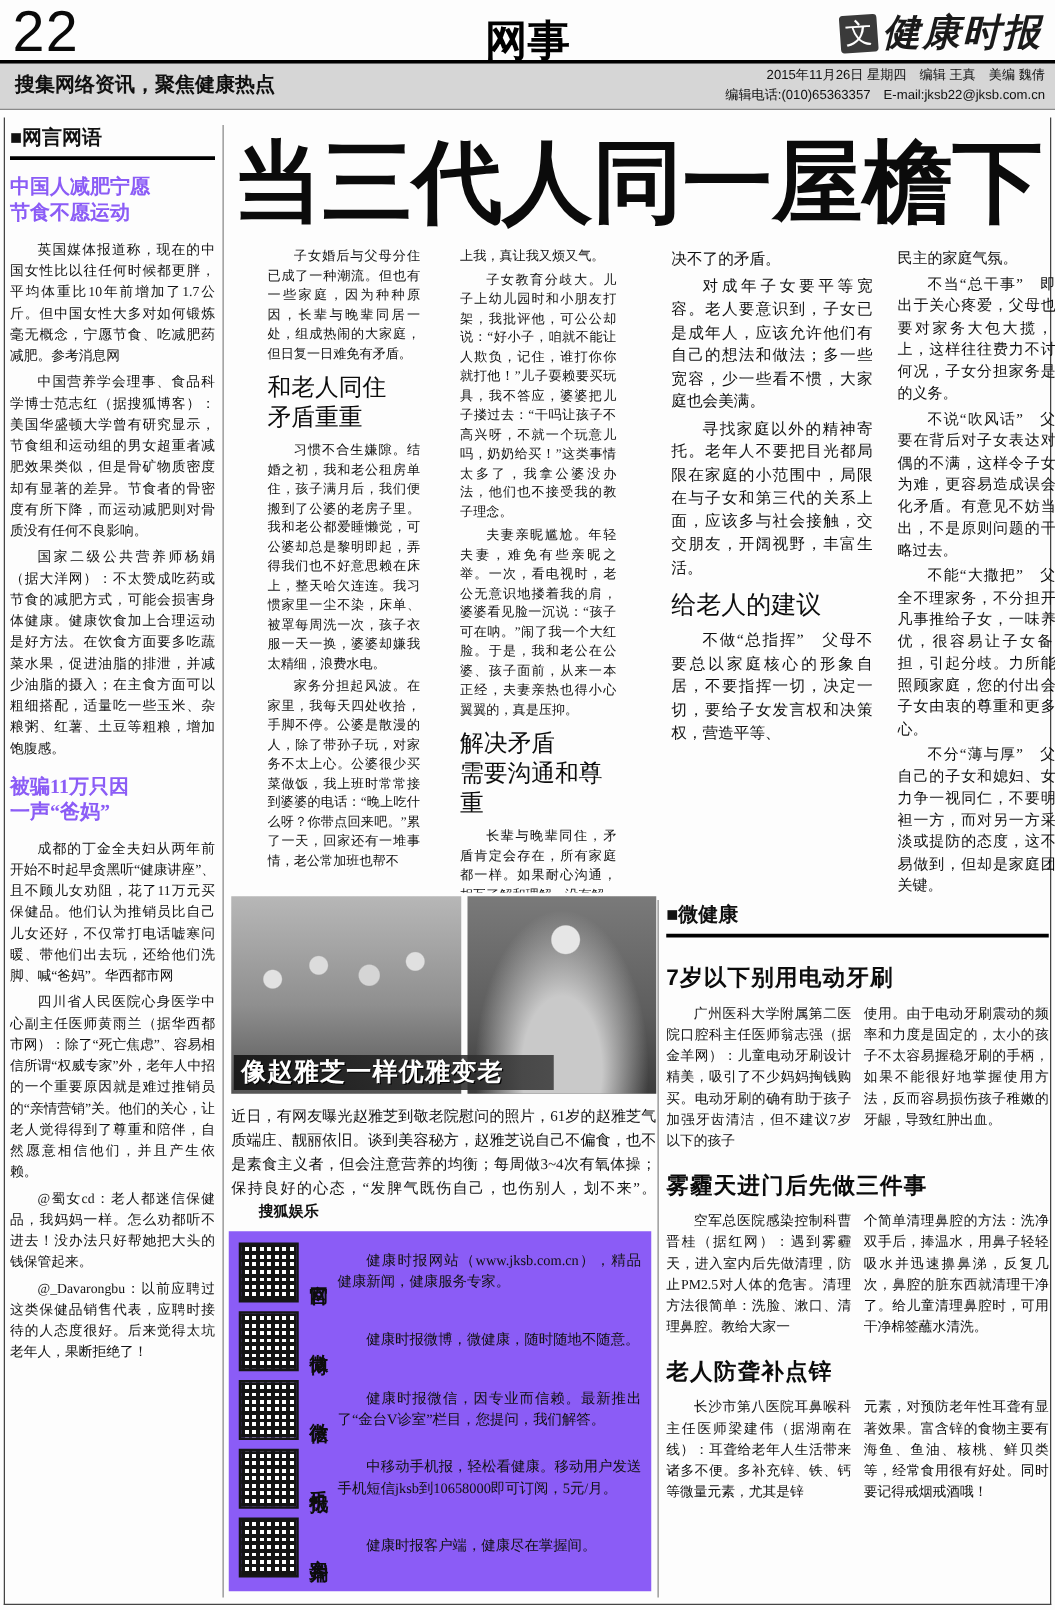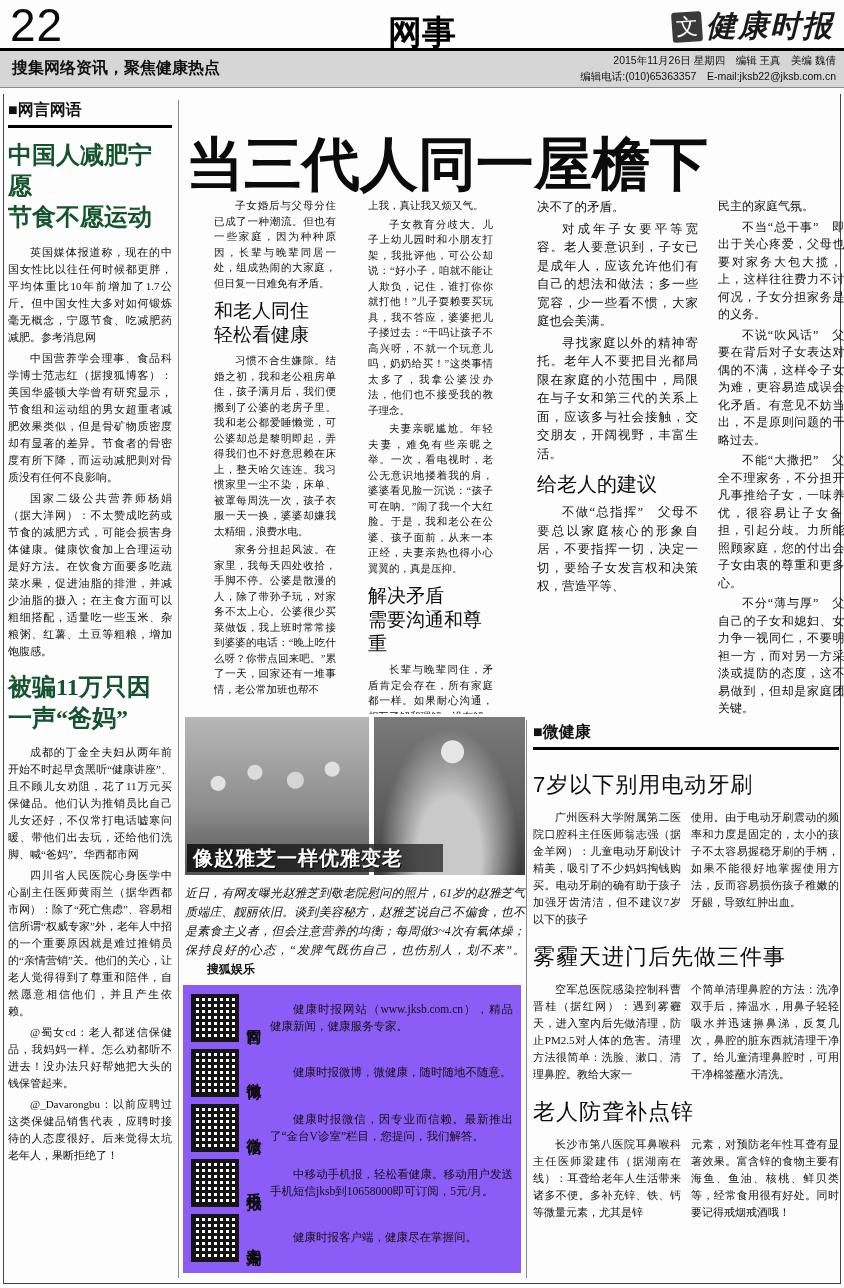--- a/index.html
+++ b/index.html
@@ -28,26 +28,26 @@
     font-family:"Liberation Sans",sans-serif;font-size:10.5px;line-height:16px;color:#101010;}
   
   .page-frame{position:absolute;left:3px;right:3px;top:94px;bottom:4px;
     border-left:1px solid #444;border-right:1px solid #444;border-bottom:1px solid #444;pointer-events:none;}
   .rail-divider{position:absolute;left:178px;top:100px;height:1178px;border-left:1px solid #888;}
   .mid-divider{position:absolute;left:526px;top:720px;height:558px;border-left:1px solid #888;}
   
   .rail{position:absolute;left:8px;top:100px;width:164px;}
   .rail-header{font-family:Liberation Serif, serif;font-size:16px;font-weight:900;
     border-bottom:3px solid #000;padding-bottom:4px;}
-  .rail-title{font-size:24px;line-height:1.3;font-weight:700;color:#14532d;margin:12px 0 10px 0;
+  .rail-title{font-size:16px;line-height:1.3;font-weight:700;color:#8b5cf6;margin:12px 0 10px 0;
     font-family:"Liberation Serif",serif;}
   .rail p{margin:0 0 4px 0;font-size:11px;line-height:17px;text-align:justify;text-indent:2em;}
   
-  .headline{position:absolute;left:186px;top:98px;width:656px;font-size:58px;font-weight:900;
-    letter-spacing:0px;color:#0b0b0b;font-family:"Liberation Serif",serif;white-space:nowrap;margin-top:28px;}
+  .headline{position:absolute;left:186px;top:98px;width:656px;font-size:72px;font-weight:900;
+    letter-spacing:0px;color:#0b0b0b;font-family:"Liberation Serif",serif;white-space:nowrap;}
   .cols{position:absolute;left:194px;top:198px;width:656px;height:516px;display:flex;overflow:hidden;margin-left:20px;}
   .col{overflow:hidden;height:516px;}
   .col p{margin:0 0 3px 0;text-align:justify;text-indent:2em;}
   .col p.cont{text-indent:0;}
   .col .subhead{font-family:"Liberation Sans",sans-serif;font-weight:400;color:#0d0d0d;
     margin:8px 0 6px 0;text-indent:0;}
   .col1{width:122px;margin-right:32px;font-size:10.5px;line-height:15.5px;}
   .col2{width:125px;margin-right:44px;font-size:10.5px;line-height:15.5px;}
   .col3{width:161px;margin-right:20px;font-size:12.5px;line-height:18.5px;}
   .col4{width:152px;font-size:12px;line-height:17.5px;}
@@ -64,37 +64,37 @@
   .photo-r{width:151px;height:158px;background:
     radial-gradient(circle at 52% 22%, #e6e6e6 0 11px, rgba(0,0,0,0) 12px),
     radial-gradient(ellipse at 50% 88%, #c9c9c9 0 30%, rgba(0,0,0,0) 65%),
     linear-gradient(180deg,#7a7a7a 0%,#5d5d5d 60%,#3c3c3c 100%);}
   .photo-caption{position:absolute;left:2px;bottom:3px;width:250px;height:28px;line-height:28px;
     background:linear-gradient(90deg,rgba(20,20,20,.92),rgba(55,55,55,.85));color:#fff;
     font-family:"Liberation Sans",sans-serif;font-weight:900;font-size:20px;letter-spacing:1px;
     padding-left:6px;text-shadow:1px 1px 0 #000;}
   .photo-story{position:absolute;left:185px;top:884px;width:340px;font-size:12px;line-height:19px;
     text-align:justify;}
-  .photo-story .lead{text-indent:2em;font-style:italic;}
+  .photo-story .lead{text-indent:2em;}
   .photo-story .src{font-family:"Liberation Sans",sans-serif;font-weight:700;margin-left:22px;}
   
   .qrbox{position:absolute;left:183px;top:985px;width:338px;height:288px;background:#8b5cf6;
     padding:6px 8px;box-sizing:border-box;}
   .qrrow{display:flex;align-items:center;height:53px;margin-bottom:2px;}
   .qrcode{width:44px;height:44px;flex:0 0 44px;border:2px solid #161616;background:
     repeating-linear-gradient(0deg,#141414 0 3px, rgba(0,0,0,0) 3px 6px),
     repeating-linear-gradient(90deg,#141414 0 3px, #fff 3px 6px);}
   .qrlabel{writing-mode:vertical-rl;text-orientation:upright;font-family:"Liberation Sans",sans-serif;
     font-weight:900;font-size:15px;line-height:1;margin:0 8px 0 8px;letter-spacing:2px;color:#0d0d0d;}
   .qrtext{flex:1;font-size:11.5px;line-height:16.5px;text-align:justify;text-indent:2em;}
   
   .micro{position:absolute;left:533px;top:722px;width:306px;}
   .micro-header{font-family:"Liberation Sans",sans-serif;font-size:16px;font-weight:900;
     border-bottom:3px solid #000;padding-bottom:4px;margin-bottom:20px;}
-  .micro-title{font-family:"Liberation Sans",sans-serif;font-size:22px;font-weight:400;
+  .micro-title{font-family:"Liberation Sans",sans-serif;font-size:18px;font-weight:700;
     letter-spacing:1px;margin:14px 0 9px 0;color:#0c0c0c;}
   .micro-cols{display:flex;}
   .micro-col{width:148px;font-size:11px;line-height:17px;text-align:justify;}
   .micro-col.first{margin-right:10px;}
   .micro-col p{margin:0;text-indent:2em;}
   .micro-col p.cont{text-indent:0;}
 </style>
 </head>
 <body>
 
@@ -135,21 +135,21 @@
   <p>@_Davarongbu：以前应聘过这类保健品销售代表，应聘时接待的人态度很好。后来觉得太坑老年人，果断拒绝了！</p>
 </div>
 
 <div class="headline">当三代人同一屋檐下</div>
 
 <div class="cols">
   <div class="col col1">
     <p>子女婚后与父母分住已成了一种潮流。但也有一些家庭，因为种种原因，长辈与晚辈同居一处，组成热闹的大家庭，但日复一日难免有矛盾。</p>
     <div class="subhead">
       <div>和老人同住</div>
-      <div>轻松看健康</div>
+      <div>矛盾重重</div>
     </div>
     <p>习惯不合生嫌隙。结婚之初，我和老公租房单住，孩子满月后，我们便搬到了公婆的老房子里。我和老公都爱睡懒觉，可公婆却总是黎明即起，弄得我们也不好意思赖在床上，整天哈欠连连。我习惯家里一尘不染，床单、被罩每周洗一次，孩子衣服一天一换，婆婆却嫌我太精细，浪费水电。</p>
     <p>家务分担起风波。在家里，我每天四处收拾，手脚不停。公婆是散漫的人，除了带孙子玩，对家务不太上心。公婆很少买菜做饭，我上班时常常接到婆婆的电话：“晚上吃什么呀？你带点回来吧。”累了一天，回家还有一堆事情，老公常加班也帮不</p>
   </div>
 
   <div class="col col2">
     <p class="cont">上我，真让我又烦又气。</p>
     <p>子女教育分歧大。儿子上幼儿园时和小朋友打架，我批评他，可公公却说：“好小子，咱就不能让人欺负，记住，谁打你你就打他！”儿子耍赖要买玩具，我不答应，婆婆把儿子搂过去：“干吗让孩子不高兴呀，不就一个玩意儿吗，奶奶给买！”这类事情太多了，我拿公婆没办法，他们也不接受我的教子理念。</p>
     <p>夫妻亲昵尴尬。年轻夫妻，难免有些亲昵之举。一次，看电视时，老公无意识地搂着我的肩，婆婆看见脸一沉说：“孩子可在呐。”闹了我一个大红脸。于是，我和老公在公婆、孩子面前，从来一本正经，夫妻亲热也得小心翼翼的，真是压抑。</p>
     <div class="subhead">

